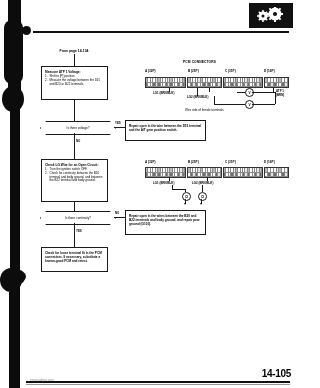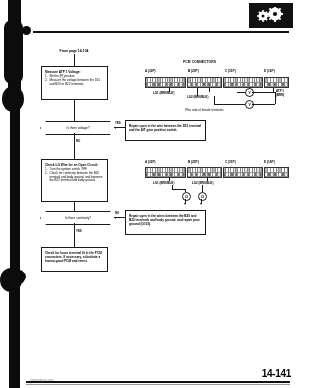--- a/index.html
+++ b/index.html
@@ -515,16 +515,16 @@
     <div class="meter" style="left:53px;top:34px;">Ω</div>
 
     <div class="leader" style="left:40px;top:41px;width:0.6px;height:5px;"></div>
     <div class="leader" style="left:56px;top:41px;width:0.6px;height:5px;"></div>
     <div class="arrowdown" style="left:38.8px;top:45px;"></div>
     <div class="arrowdown" style="left:54.8px;top:45px;"></div>
   </div>
 
   <div class="rule-bot"></div>
   <div class="rule-bot2"></div>
-  <div class="pageno">14-141</div>
+  <div class="pageno">14-105</div>
   <div class="watermark">emanualpro.com</div>
 
 </div>
 
 </body></html>

